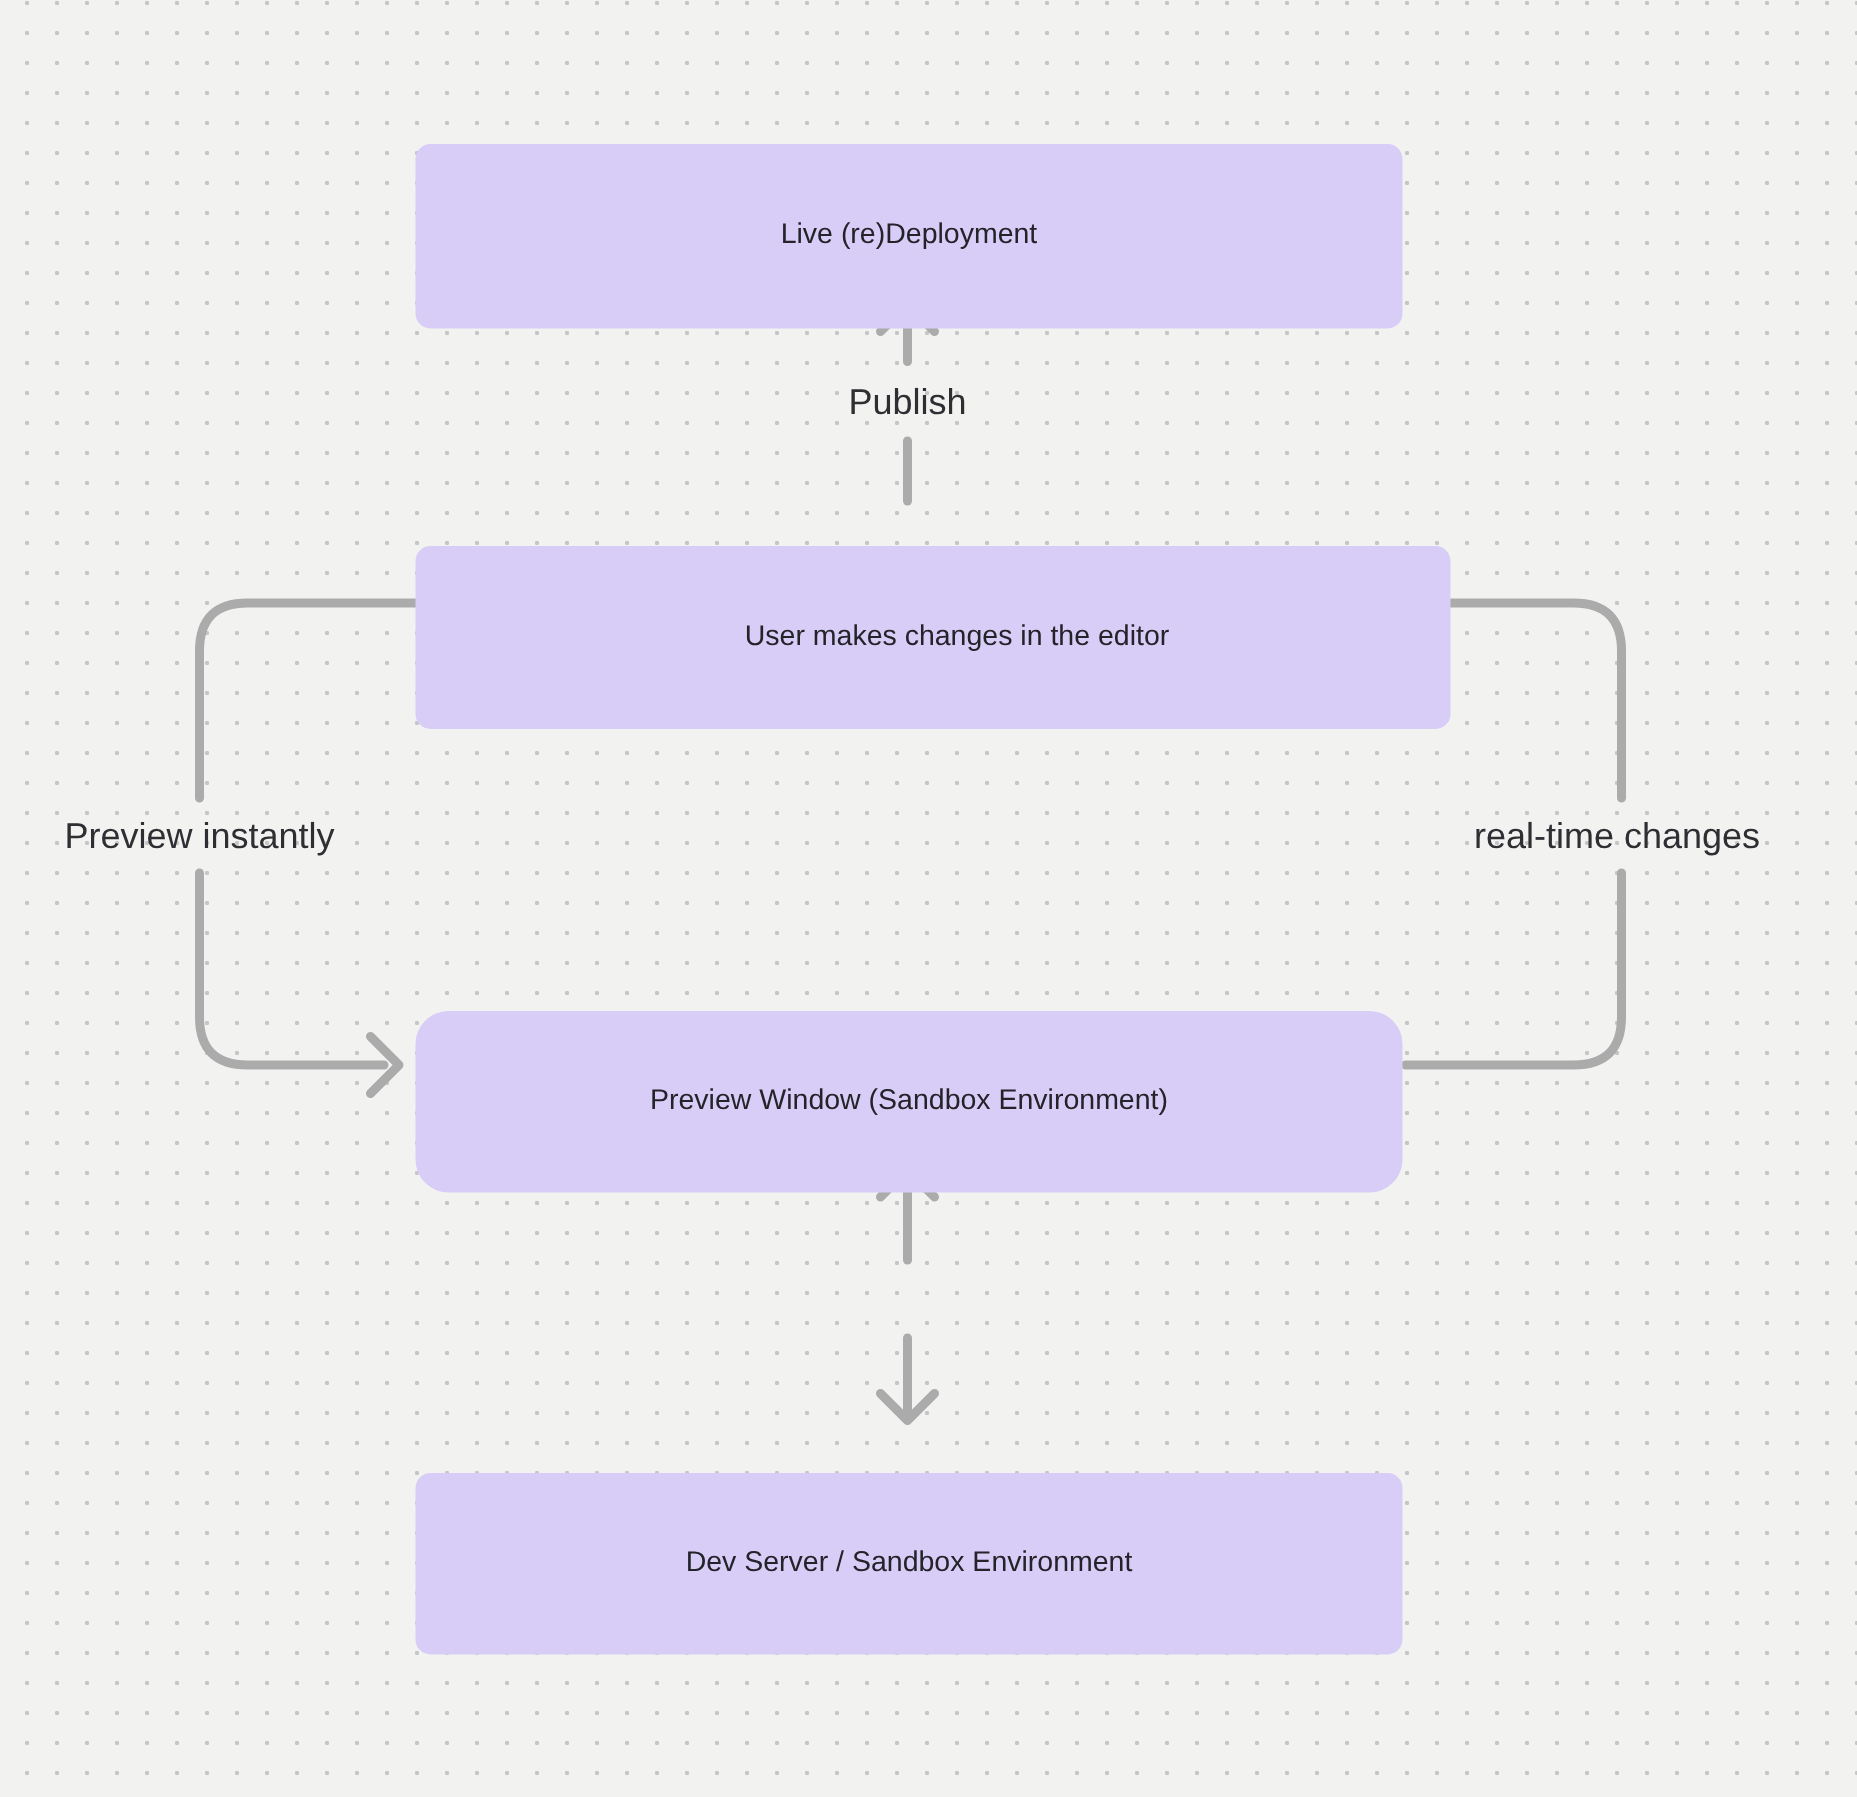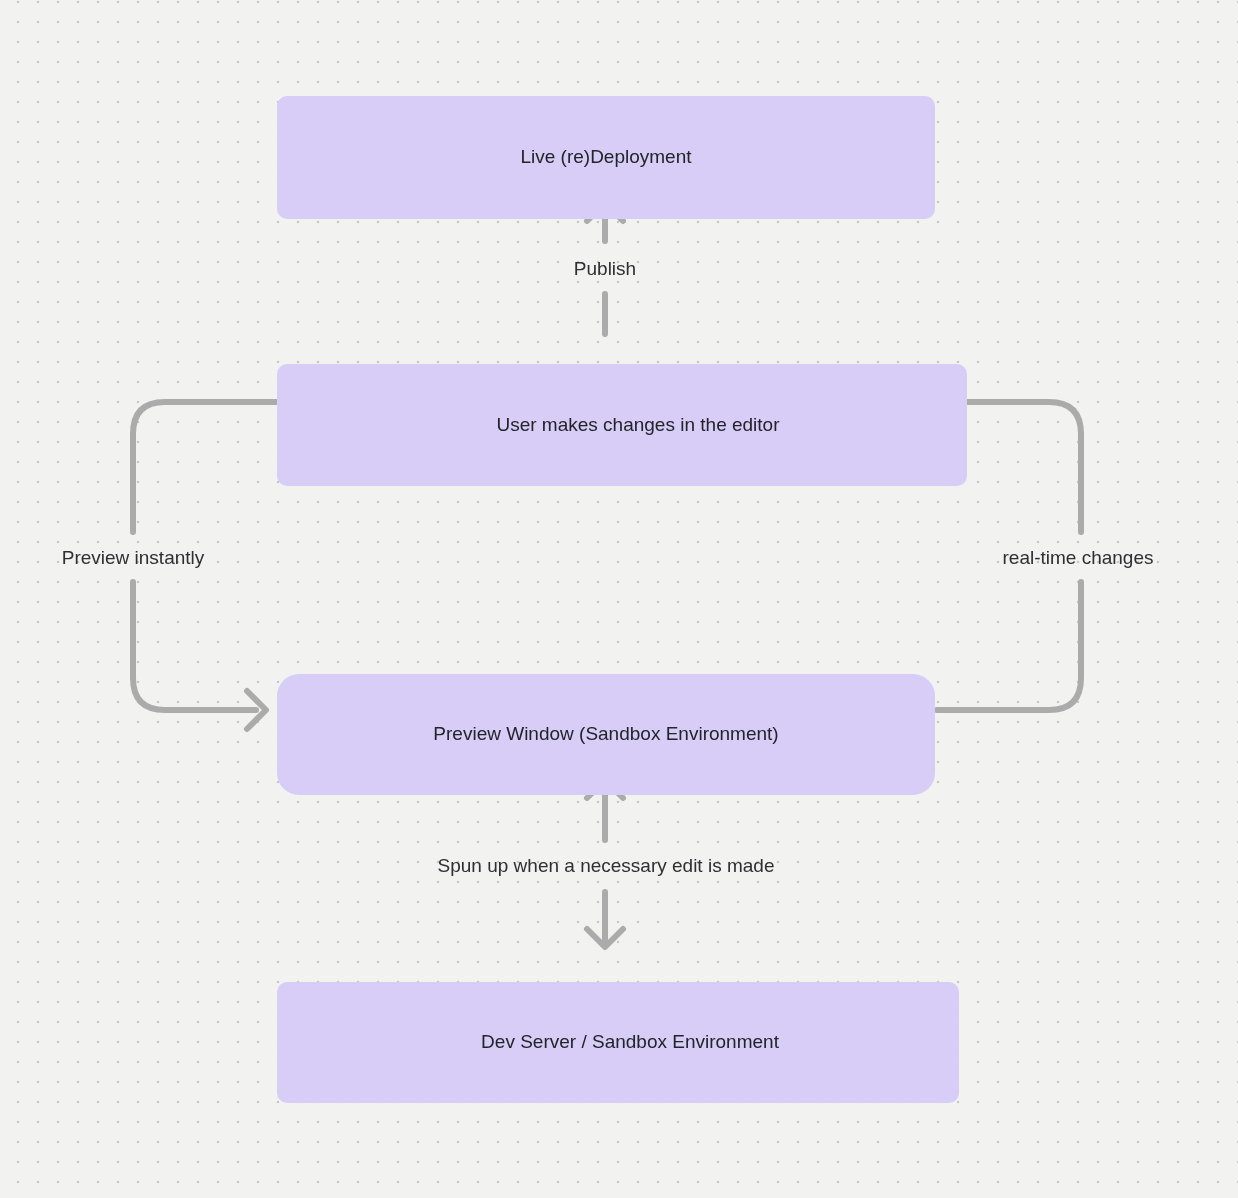--- a/index.html
+++ b/index.html
@@ -42,25 +42,25 @@
   }
   .node span {
     font-size: 19px;
     line-height: 1.2;
     color: var(--node-text, #232329);
     text-align: center;
   }
   .node-1 { top: 72px;  height: 123px; }
   .node-2 { top: 340px; height: 122px; padding-left: 32px; }
   .node-3 { top: 650px; height: 121px; border-radius: 22px; }
-  .node-4 { top: 958px; height: 121px; padding-left: 24px; }
+  .node-4 { top: 958px; height: 121px; }
   .edge-label {
     position: absolute;
     transform: translate(-50%, -50%);
-    font-size: 19px;
+    font-size: 24px;
     color: var(--label-text, #2e2e33);
     white-space: nowrap;
   }
   .label-publish  { left: 605px;  top: 269px; }
   .label-updates  { left: 133px;  top: 558px; }
   .label-feedback { left: 1078px; top: 558px; }
   .label-spun     { left: 606px;  top: 866px; }
 </style>
 </head>
 <body>
@@ -110,15 +110,14 @@
   <div class="node node-4">
     <span>Dev Server / Sandbox Environment</span>
   </div>
 
   <div class="edge-label label-publish">Publish</div>
 
   <div class="edge-label label-updates">Preview instantly</div>
 
   <div class="edge-label label-feedback">real-time changes</div>
 
-  <div class="edge-label label-spun">Spun up when a necessary edit is made</div>
 
 </div>
 
 </body></html>

